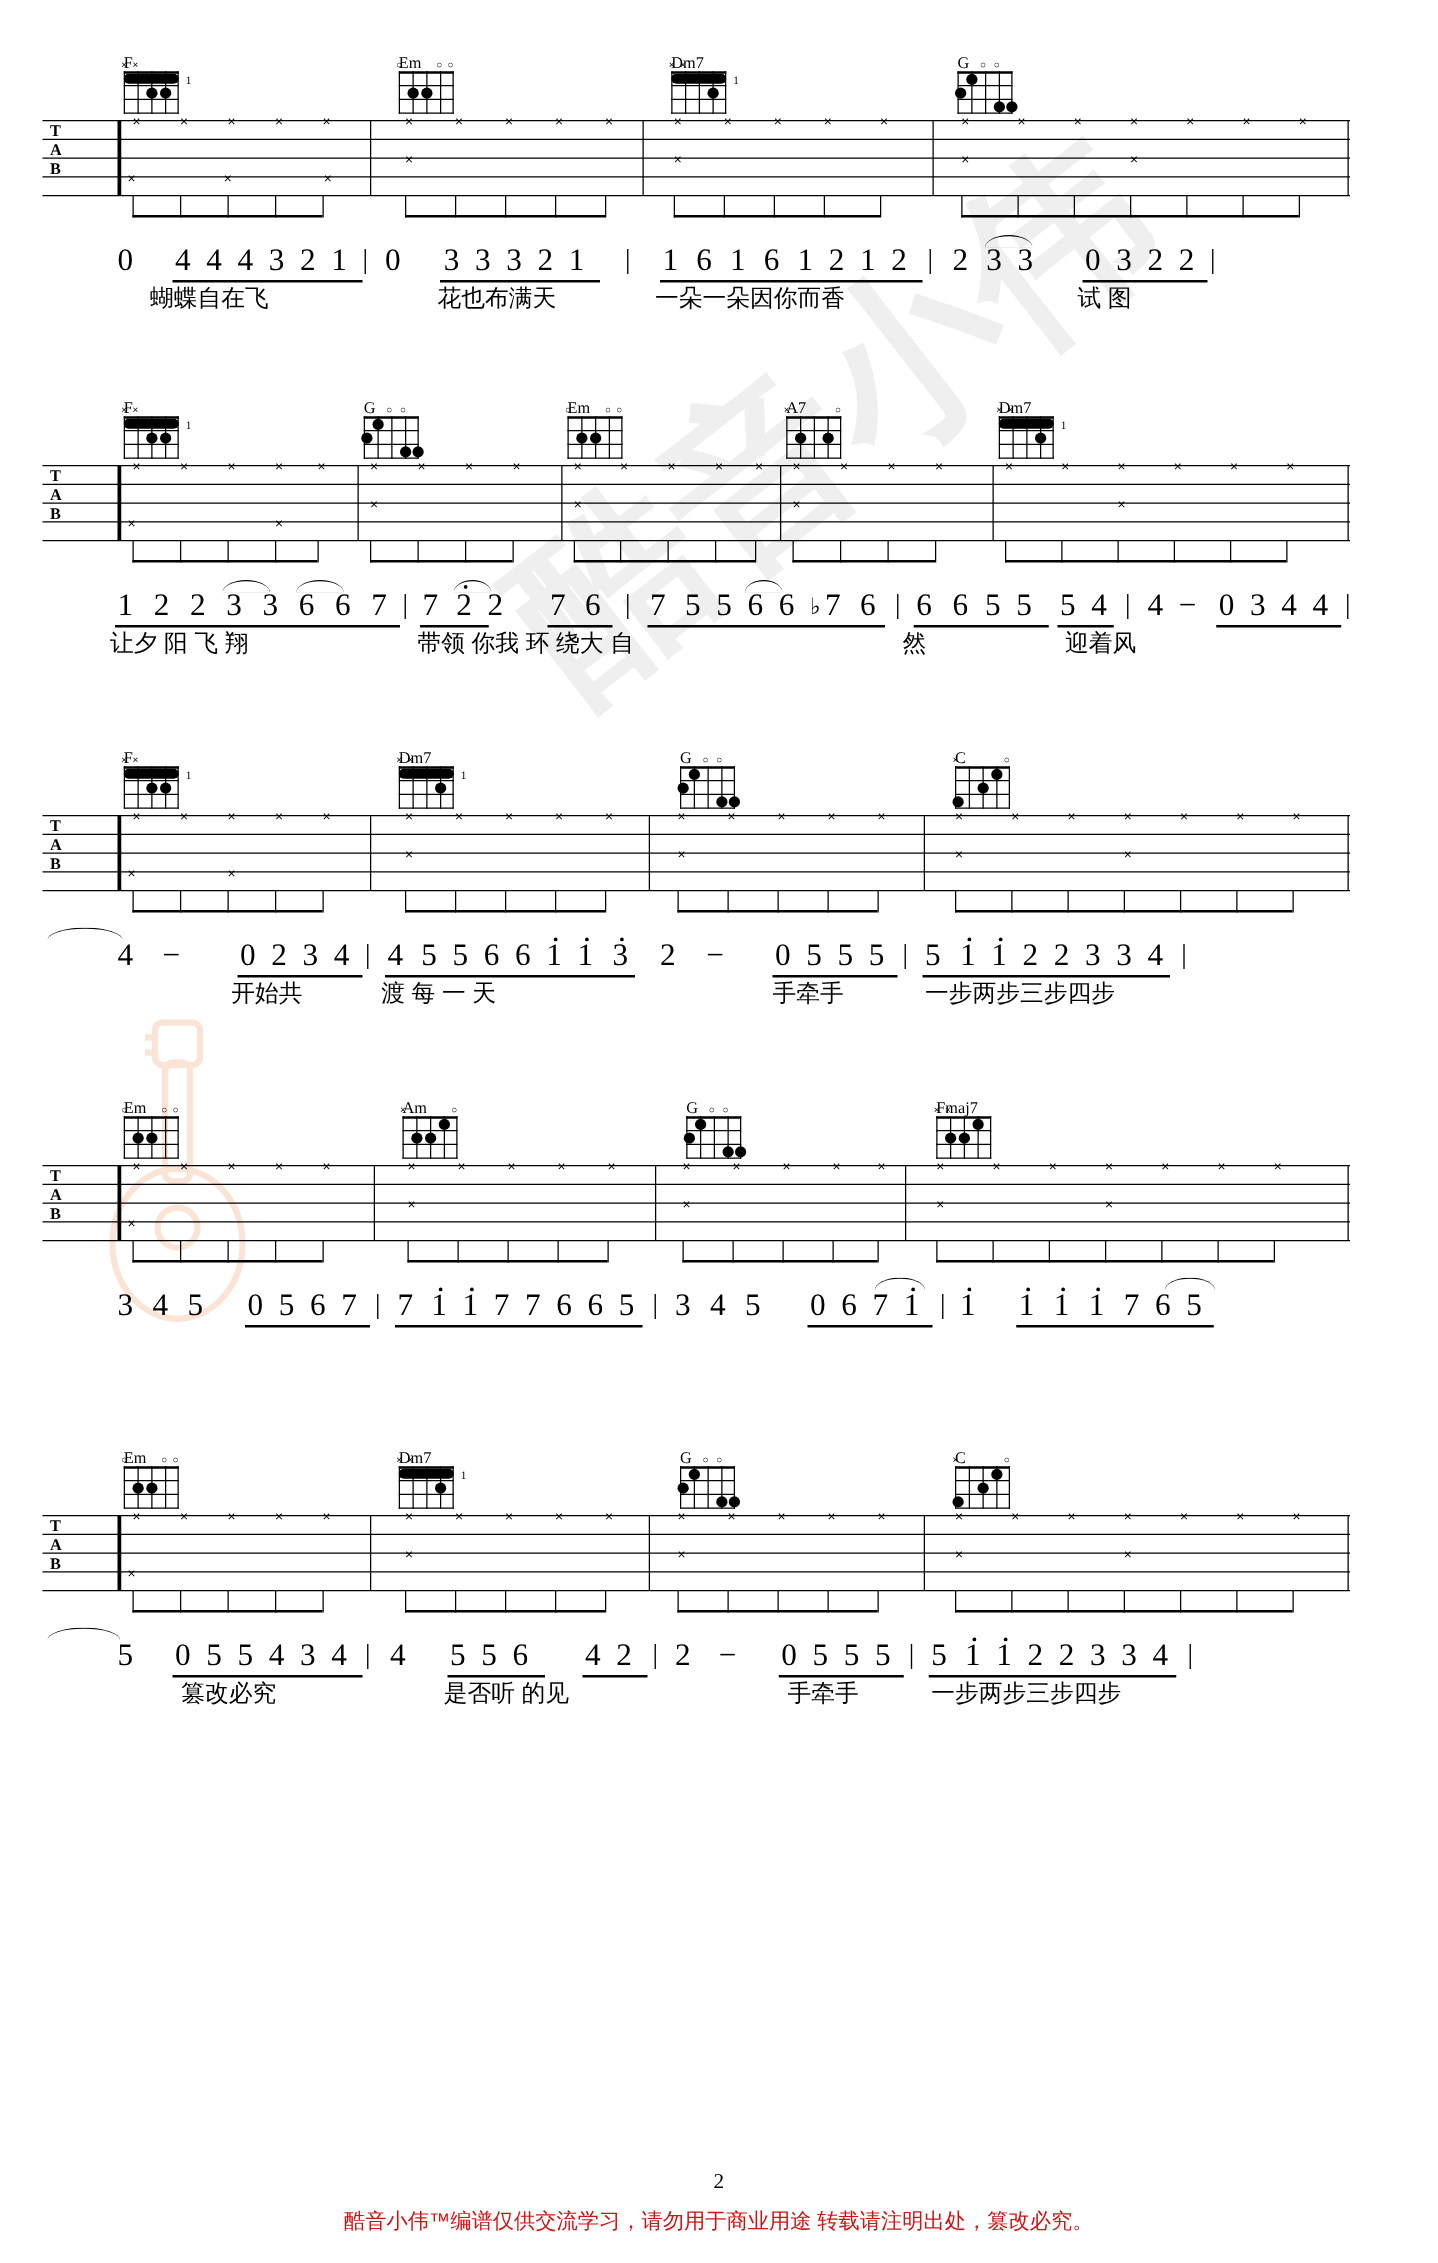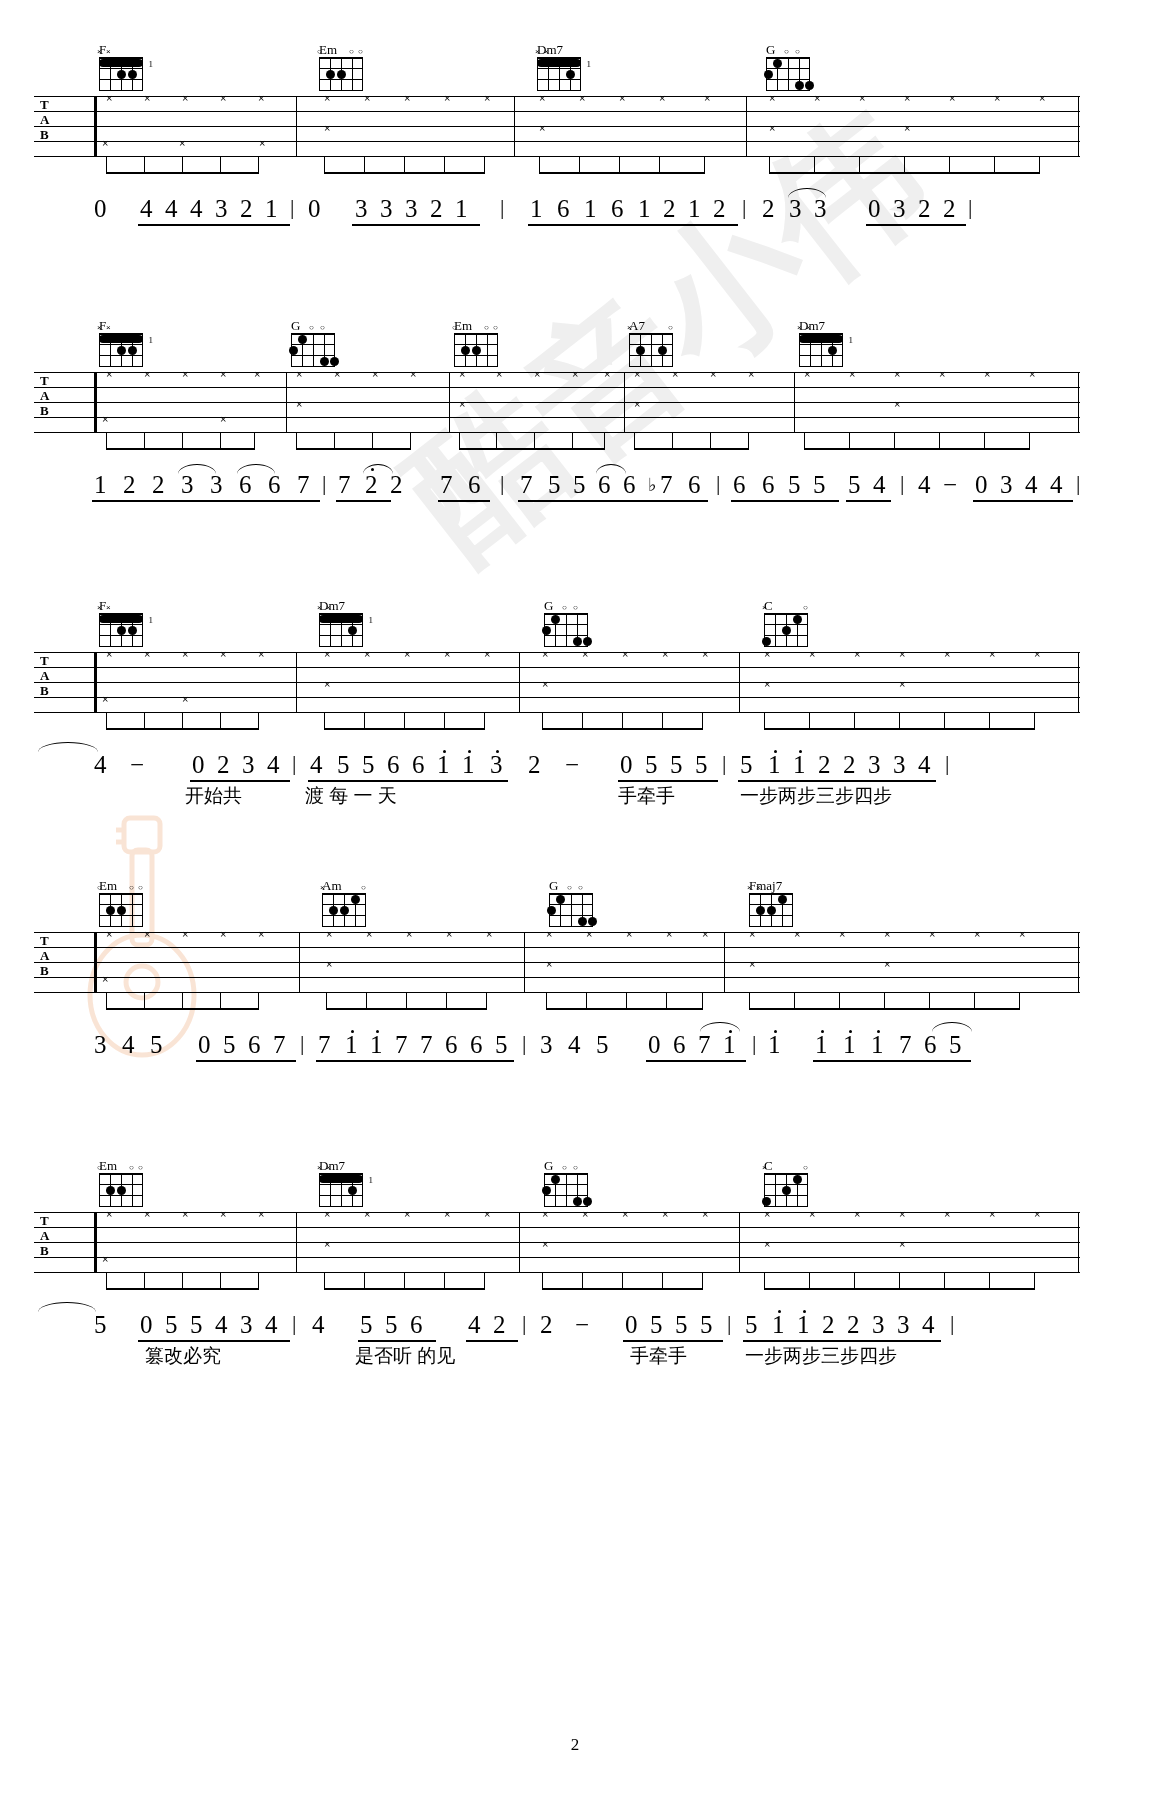--- a/index.html
+++ b/index.html
@@ -261,20 +261,26 @@
       <span class="n" style="left:868px;">0</span>
         <span class="n" style="left:893px;">3</span>
         <span class="n" style="left:918px;">2</span>
         <span class="n" style="left:943px;">2</span>
       <span class="bl" style="left:968px;">|</span>
       <div class="under" style="left:138px;top:28px;width:152px;"></div>
       <div class="under" style="left:352px;top:28px;width:128px;"></div>
       <div class="under" style="left:528px;top:28px;width:210px;"></div>
       <div class="under" style="left:866px;top:28px;width:100px;"></div>
       <div class="tie" style="left:788px;top:-8px;width:38px;"></div>
+    </div>
+    <div class="lyricline">
+      <span class="l" style="left:120px;">蝴蝶自在飞</span>
+      <span class="l" style="left:350px;">花也布满天</span>
+      <span class="l" style="left:524px;">一朵一朵因你而香</span>
+      <span class="l" style="left:862px;">试  图</span>
     </div>
   </div>
 
   <div class="system" style="top:320px;">
     <div class="chords">
       <div class="chorddia" style="left:95px;">
         <div class="chordname">F</div>
         <div class="grid">
           <div class="mark" style="left:-2px;top:-9px;">×</div>
             <div class="mark" style="left:7px;top:-9px;">×</div>
@@ -494,20 +500,26 @@
       <div class="under" style="left:518px;top:28px;width:190px;"></div>
       <div class="under" style="left:731px;top:28px;width:108px;"></div>
       <div class="under" style="left:846px;top:28px;width:45px;"></div>
       <div class="under" style="left:973px;top:28px;width:100px;"></div>
       <div class="tie" style="left:178px;top:-8px;width:38px;"></div>
       <div class="tie" style="left:237px;top:-8px;width:38px;"></div>
       <div class="tie" style="left:363px;top:-8px;width:30px;"></div>
       <div class="tie" style="left:596px;top:-8px;width:30px;"></div>
       <div class="dotmark" style="left:371px;top:-4px;"></div>
     </div>
+    <div class="lyricline">
+      <span class="l" style="left:88px;">让夕 阳 飞 翔</span>
+      <span class="l" style="left:334px;">带领 你我 环 绕大 自</span>
+      <span class="l" style="left:722px;">然</span>
+      <span class="l" style="left:852px;">迎着风</span>
+    </div>
   </div>
 
   <div class="system" style="top:600px;">
     <div class="chords">
       <div class="chorddia" style="left:95px;">
         <div class="chordname">F</div>
         <div class="grid">
           <div class="mark" style="left:-2px;top:-9px;">×</div>
             <div class="mark" style="left:7px;top:-9px;">×</div>
           <div class="hline nut"></div>
@@ -1104,14 +1116,17 @@
     </div>
     <div class="lyricline">
       <span class="l" style="left:145px;">篡改必究</span>
       <span class="l" style="left:355px;">是否听 的见</span>
       <span class="l" style="left:630px;">手牵手</span>
       <span class="l" style="left:745px;">一步两步三步四步</span>
     </div>
   </div>
 
   <div class="pagenum" style="top:1735px;">2</div>
+  <div class="footer" style="top:1755px;">
+    <div class="f2">酷音小伟™编谱仅供交流学习，请勿用于商业用途 转载请注明出处，篡改必究。</div>
+  </div>
 
 </div>
 
 </body></html>

